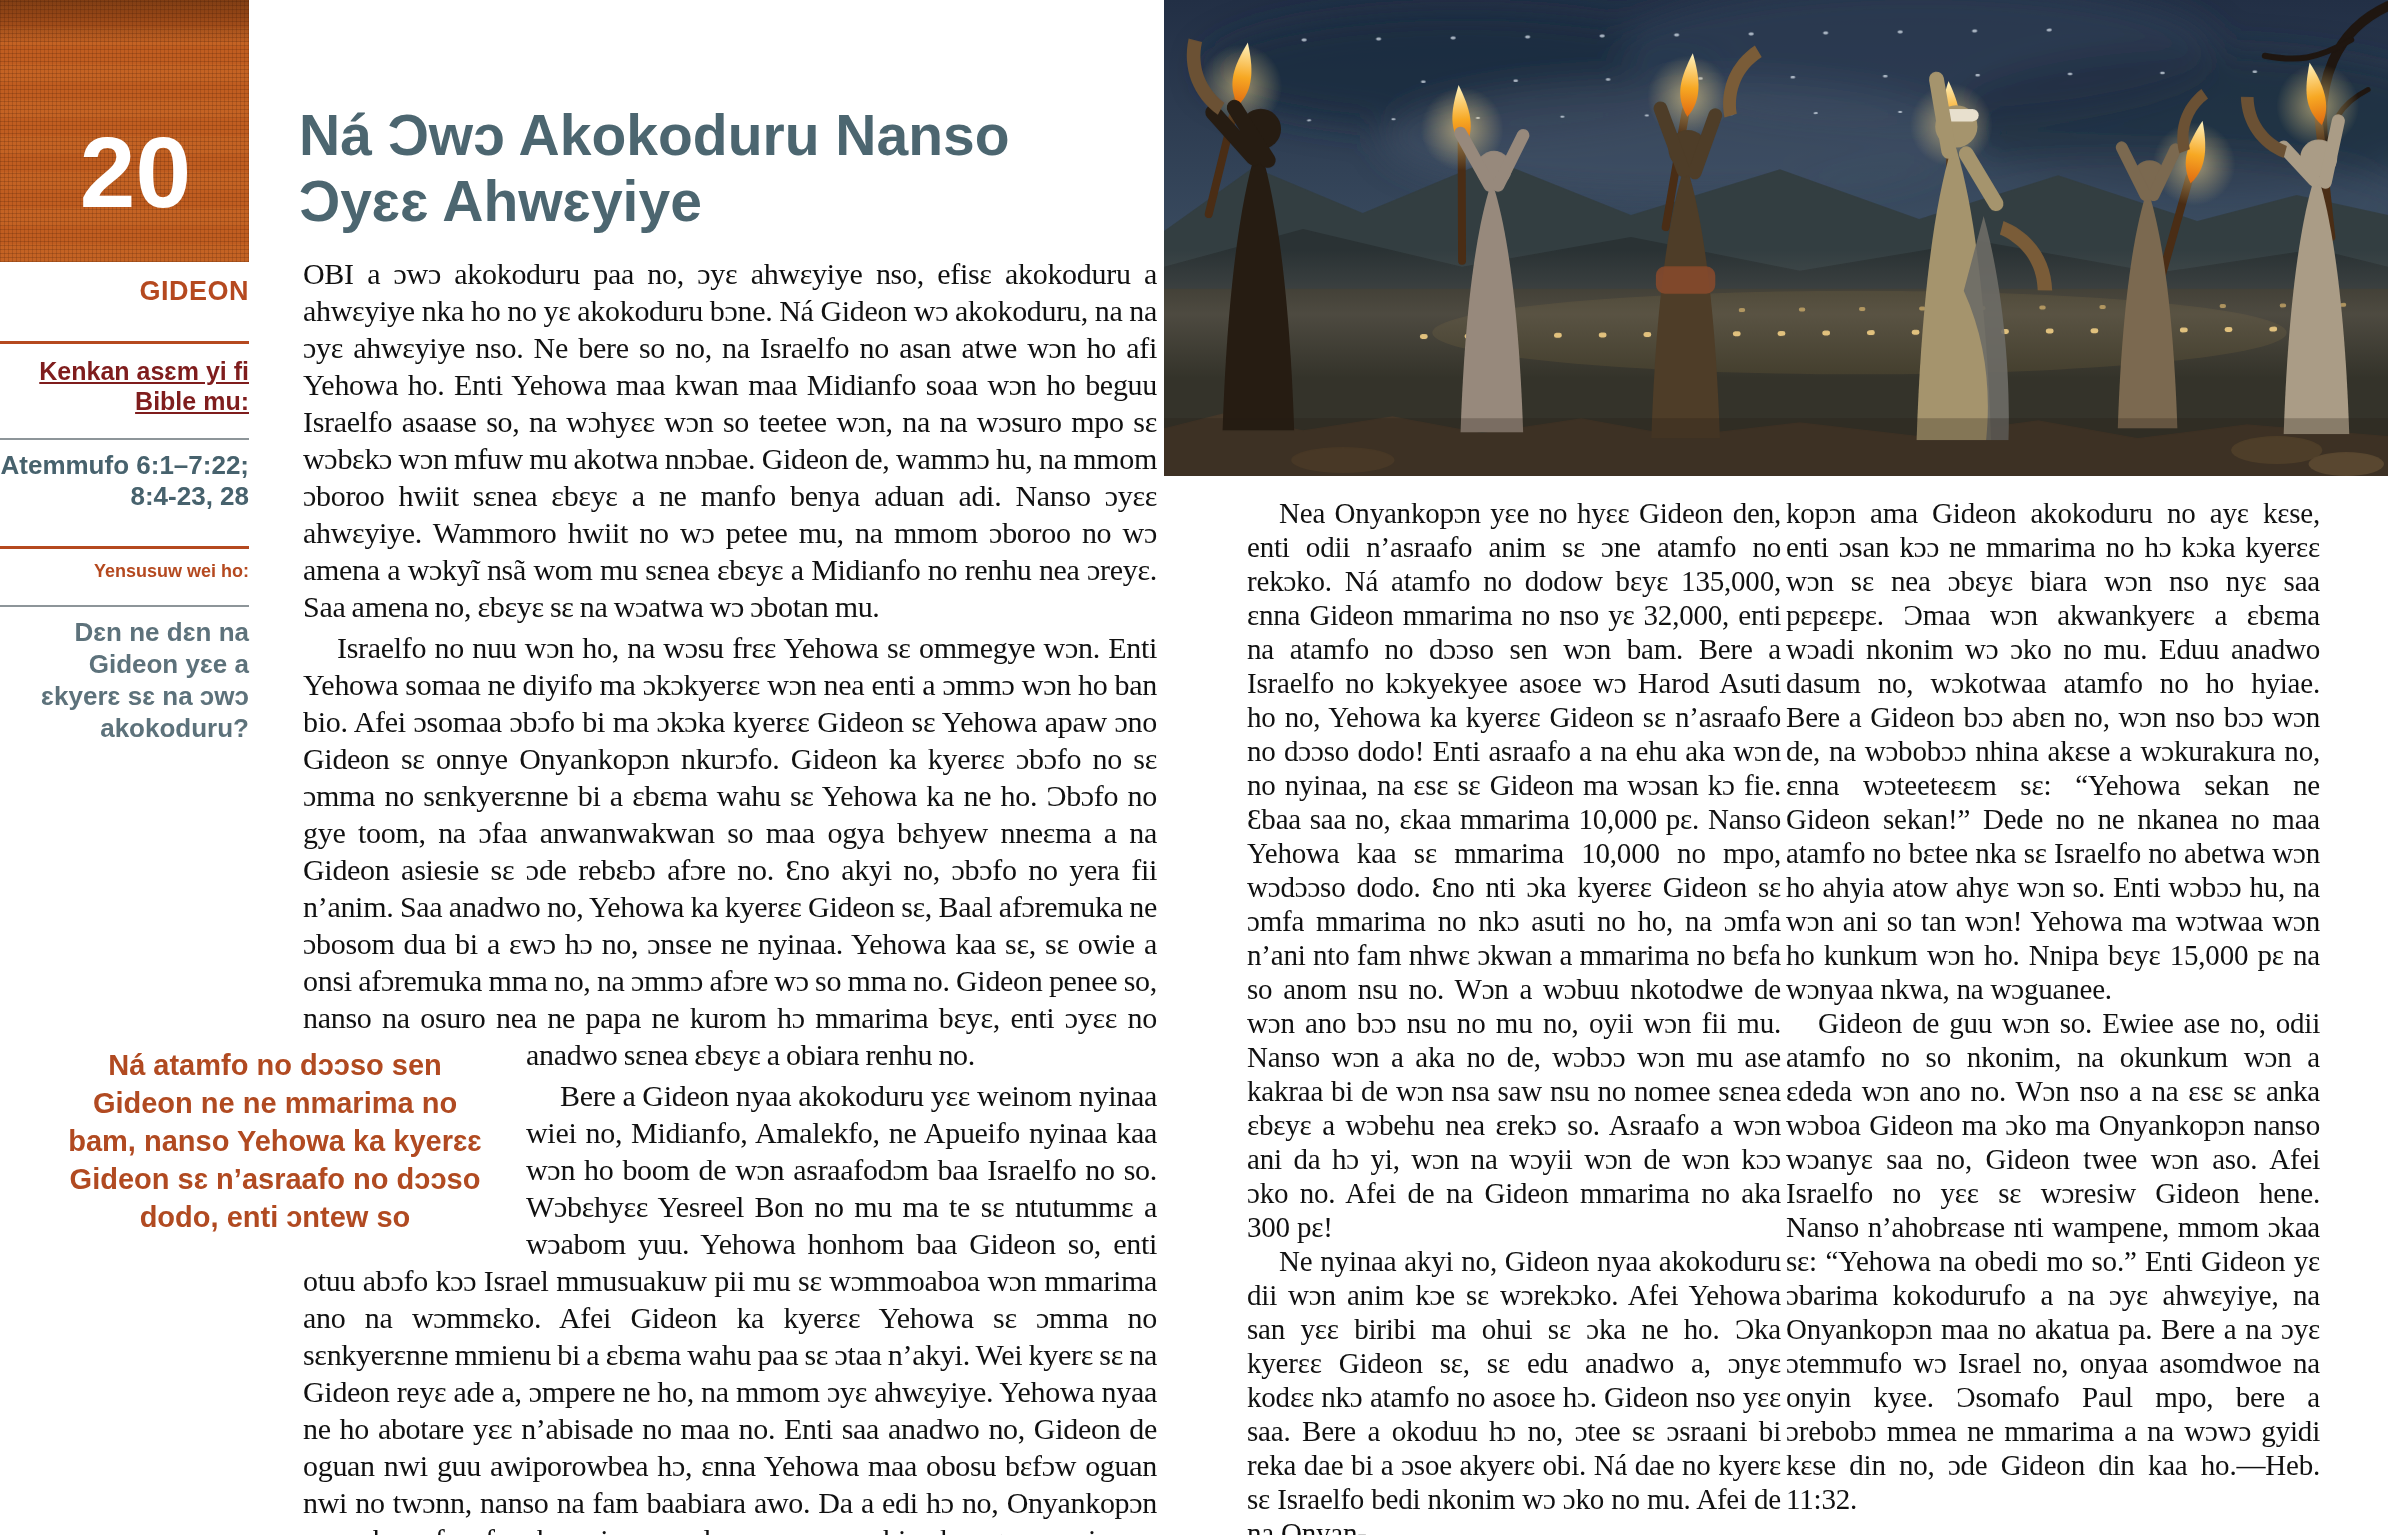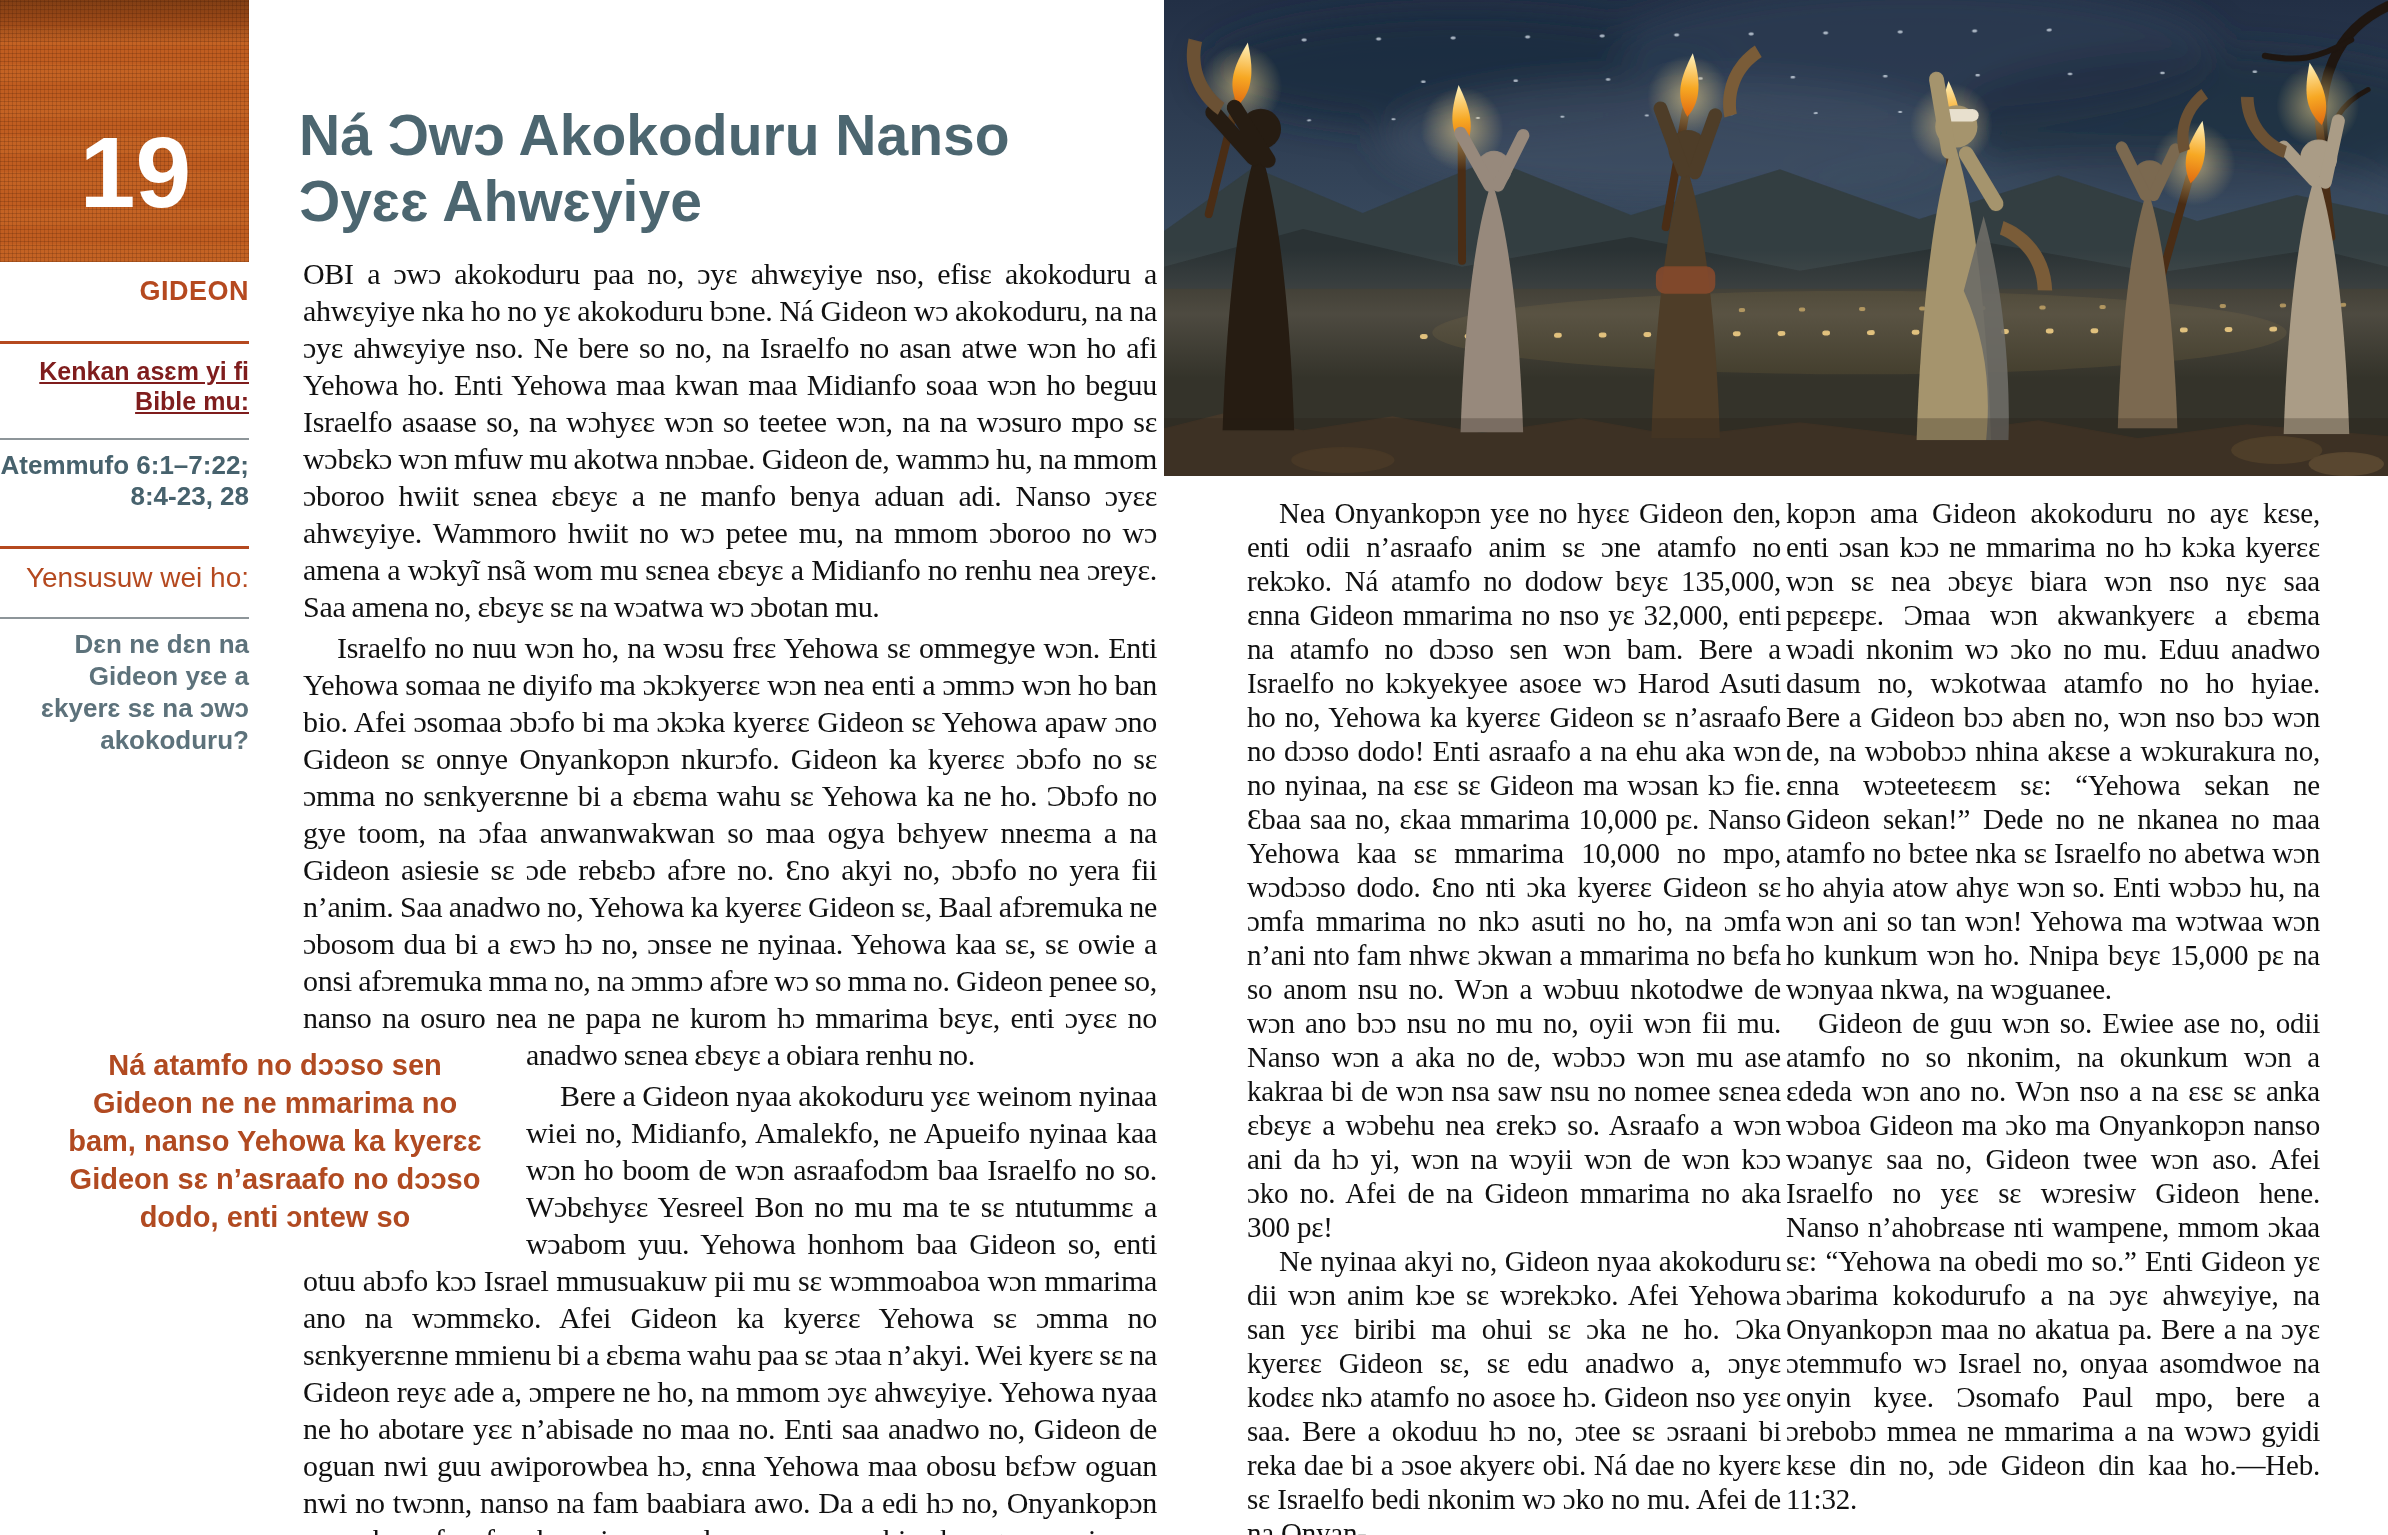--- a/index.html
+++ b/index.html
@@ -21,21 +21,21 @@
     font-size:100px;line-height:1;color:#ffffff;}
 
   
   .sidebar{position:absolute;left:0;top:262px;width:249px;text-align:right;
     font-family:"Liberation Sans","DejaVu Sans",sans-serif;}
   .sb-category{margin-top:14px;font-size:27px;font-weight:700;color:#b5491f;letter-spacing:0.5px;}
   .sb-rule-rust{border:0;border-top:3px solid #b5491f;margin:34px 0 12px 0;}
   .sb-rule-gray{border:0;border-top:2px solid #8d9599;margin:22px 0 10px 0;}
   .sb-read{font-size:25px;font-weight:700;color:#7f1d1d;line-height:1.2;text-decoration:underline;}
   .sb-scriptures{font-size:26px;font-weight:700;color:#47626d;line-height:1.2;}
-  .sb-discuss{font-size:28px;font-weight:400;color:#b5491f;line-height:1.2;}
+  .sb-discuss{font-size:18px;font-weight:700;color:#b5491f;line-height:1.2;}
   .sb-question{font-size:26px;font-weight:700;color:#5d727b;line-height:1.23;padding-left:28px;}
 
   
   .article-title{position:absolute;left:299px;top:64px;width:846px;
     font-family:"Liberation Sans","DejaVu Sans",sans-serif;font-weight:700;
     font-size:57px;line-height:1.16;color:#4c6670;}
   .left-body{position:absolute;left:299px;top:251px;width:862px;
     font-size:30px;line-height:37px;text-align:justify;letter-spacing:-0.3px;word-spacing:-1px;}
   .para{margin:4px;}
   .para.ind{text-indent:34px;}
@@ -56,21 +56,21 @@
   .rp{margin:0;}
   .rp.ind{text-indent:32px;}
 </style>
 </head>
 <body>
 
 <div class="page">
 
   <div class="chapter-block">
     <div class="band"></div>
-    <div class="chapter-number">19</div>
+    <div class="chapter-number">20</div>
   </div>
 
   <div class="sidebar">
     <div class="sb-category">GIDEON</div>
     <hr class="sb-rule-rust">
     <div class="sb-read">Kenkan asɛm yi fi Bible mu:</div>
     <hr class="sb-rule-gray">
     <div class="sb-scriptures">Atemmufo 6:1–7:22; 8:4-23, 28</div>
     <hr class="sb-rule-rust">
     <div class="sb-discuss">Yensusuw wei ho:</div>

